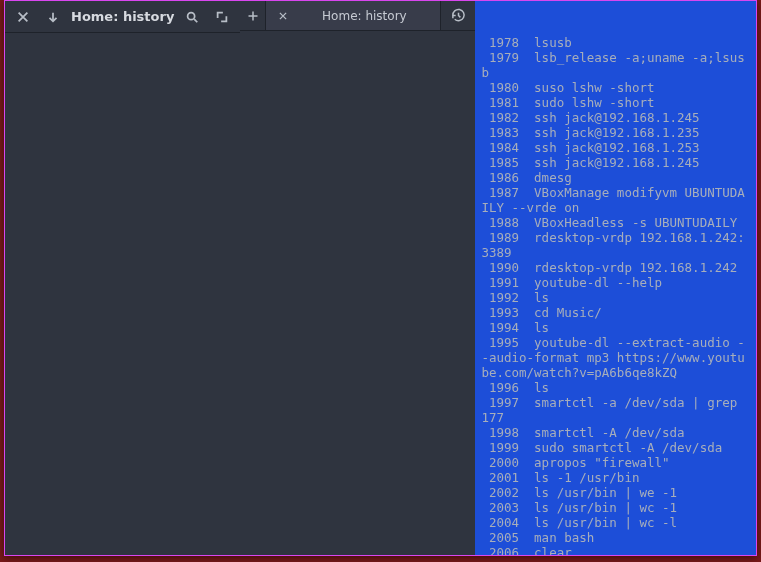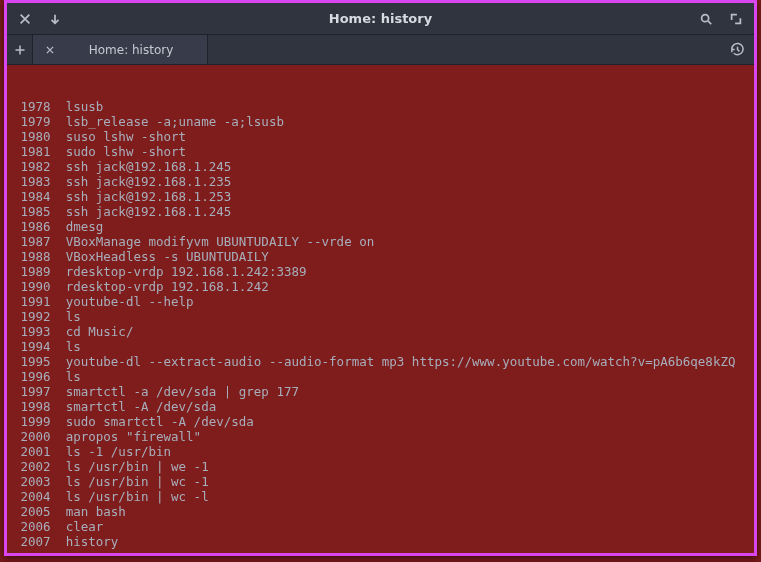--- a/index.html
+++ b/index.html
@@ -16,23 +16,23 @@
       overflow: hidden;
       position: relative;
     }
     .window {
       position: absolute;
       top: 0;
       left: 4px;
       right: 4px;
       bottom: 6px;
       background: #2f343f;
-      border: 3px solid #d946ef;
+      border: 1px solid #d946ef;
       display: flex;
-      flex-direction: column;
+      flex-direction: row;
       box-shadow: 0 2px 8px rgba(0,0,0,0.5);
       justify-content: center;
     }
     .titlebar {
       height: 32px;
       background: #2f343f;
       border-bottom: 1px solid #1e222a;
       display: flex;
       align-items: center;
       color: #b8bec7;
@@ -97,21 +97,21 @@
     .tab-label { flex: 1; text-align: center; }
     .tabbar-spacer { flex: 1; }
     .tabbar-right {
       width: 34px;
       display: flex; align-items:center; justify-content:center;
       color: #b8bec7;
       cursor: pointer;
     }
     .terminal {
       flex: 1;
-      background: #7f1d1d;
+      background: #1d4ed8;
       color: #a7aebb;
       padding: 4px 6px 6px 6px;
       overflow: hidden;
       white-space: pre;
       line-height: 15px;
       font-size: 12.5px;
     }
     .hist-line { white-space: pre-wrap; word-break: break-all; }
   </style>
 </head>

